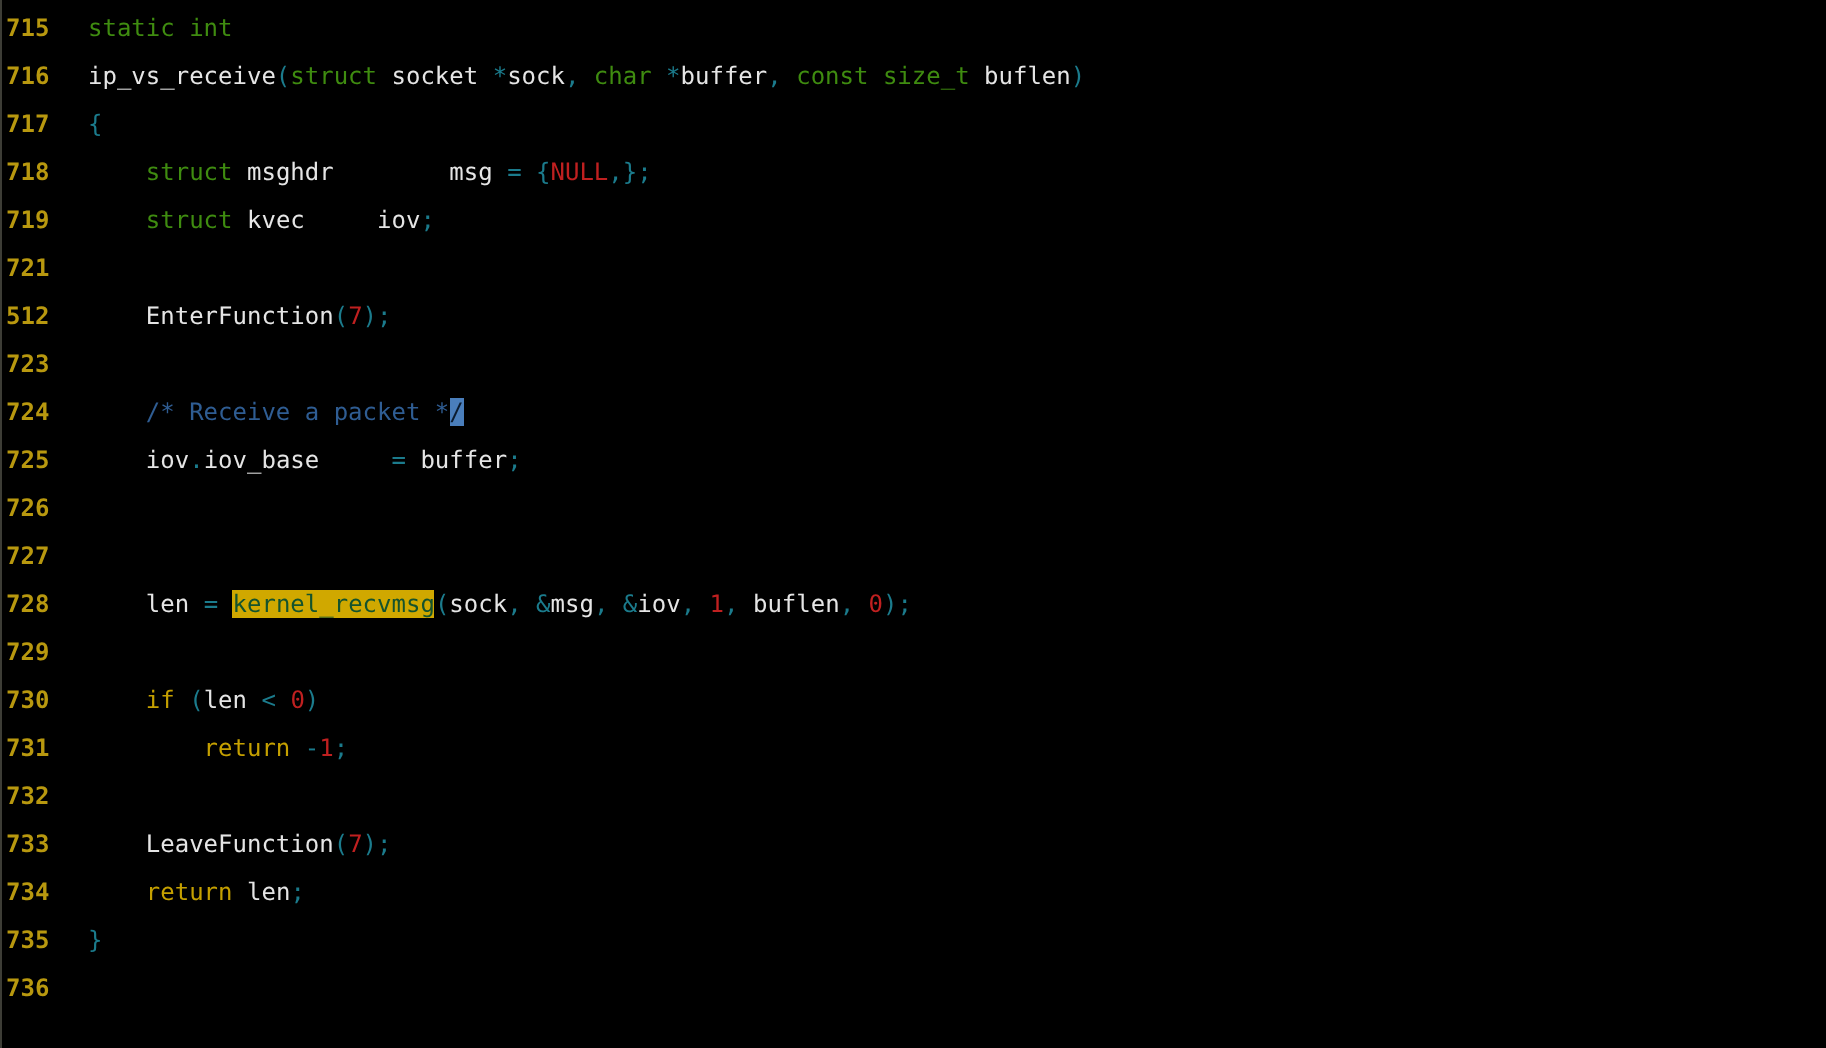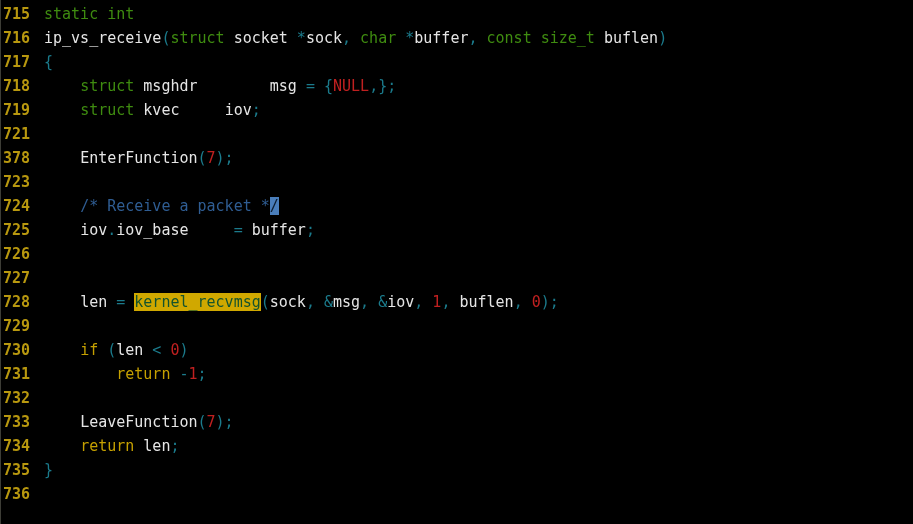--- a/index.html
+++ b/index.html
@@ -7,21 +7,21 @@
     padding: 0;
     background: #000000;
   }
   #editor {
     position: relative;
     width: 913px;
     height: 524px;
     background: #000000;
     overflow: hidden;
     font-family: "DejaVu Sans Mono", monospace;
-    font-size: 15px;
+    font-size: 12px;
     line-height: 24px;
     letter-spacing: 0px;
   }
   
   #left-edge {
     position: absolute;
     left: 0;
     top: 0;
     width: 1px;
     height: 524px;
@@ -75,21 +75,21 @@
 
 <div id="editor">
   <div id="left-edge"></div>
   <div class="code-area" id="code-area">
       <div class="line"><span class="lineno">715</span><span class="lintext"><span class="kw-type">static int</span></span></div>
       <div class="line"><span class="lineno">716</span><span class="lintext"><span class="ident">ip_vs_receive</span><span class="punct">(</span><span class="kw-type">struct</span><span class="plain"> </span><span class="ident">socket</span><span class="plain"> *</span><span class="ident">sock</span><span class="punct">, </span><span class="kw-type">char</span><span class="plain"> *</span><span class="ident">buffer</span><span class="punct">, </span><span class="kw-type">const size_t</span><span class="plain"> </span><span class="ident">buflen</span><span class="punct">)</span></span></div>
       <div class="line"><span class="lineno">717</span><span class="lintext"><span class="punct">{</span></span></div>
       <div class="line"><span class="lineno">718</span><span class="lintext"><span class="plain">    </span><span class="kw-type">struct</span><span class="plain"> </span><span class="ident">msghdr</span><span class="plain">        </span><span class="ident">msg</span><span class="punct"> = {</span><span class="num">NULL</span><span class="punct">,};</span></span></div>
       <div class="line"><span class="lineno">719</span><span class="lintext"><span class="plain">    </span><span class="kw-type">struct</span><span class="plain"> </span><span class="ident">kvec</span><span class="plain">     </span><span class="ident">iov</span><span class="punct">;</span></span></div>
       <div class="line"><span class="lineno">721</span><span class="lintext"></span></div>
-      <div class="line"><span class="lineno">378</span><span class="lintext"><span class="plain">    </span><span class="ident">EnterFunction</span><span class="punct">(</span><span class="num">7</span><span class="punct">);</span></span></div>
+      <div class="line"><span class="lineno">512</span><span class="lintext"><span class="plain">    </span><span class="ident">EnterFunction</span><span class="punct">(</span><span class="num">7</span><span class="punct">);</span></span></div>
       <div class="line"><span class="lineno">723</span><span class="lintext"></span></div>
       <div class="line"><span class="lineno">724</span><span class="lintext"><span class="plain">    </span><span class="comment">/* Receive a packet *</span><span class="cursor">/</span></span></div>
       <div class="line"><span class="lineno">725</span><span class="lintext"><span class="plain">    </span><span class="ident">iov</span><span class="punct">.</span><span class="ident">iov_base</span><span class="punct">     = </span><span class="ident">buffer</span><span class="punct">;</span></span></div>
       <div class="line"><span class="lineno">726</span></div>
       <div class="line"><span class="lineno">727</span><span class="lintext"></span></div>
       <div class="line"><span class="lineno">728</span><span class="lintext"><span class="plain">    </span><span class="ident">len</span><span class="punct"> = </span><span class="hl">kernel_recvmsg</span><span class="punct">(</span><span class="ident">sock</span><span class="punct">, &amp;</span><span class="ident">msg</span><span class="punct">, &amp;</span><span class="ident">iov</span><span class="punct">, </span><span class="num">1</span><span class="punct">, </span><span class="ident">buflen</span><span class="punct">, </span><span class="num">0</span><span class="punct">);</span></span></div>
       <div class="line"><span class="lineno">729</span><span class="lintext"></span></div>
       <div class="line"><span class="lineno">730</span><span class="lintext"><span class="plain">    </span><span class="kw-ctrl">if</span><span class="punct"> (</span><span class="ident">len</span><span class="punct"> &lt; </span><span class="num">0</span><span class="punct">)</span></span></div>
       <div class="line"><span class="lineno">731</span><span class="lintext"><span class="plain">        </span><span class="kw-ctrl">return</span><span class="punct"> -</span><span class="num">1</span><span class="punct">;</span></span></div>
       <div class="line"><span class="lineno">732</span><span class="lintext"></span></div>

